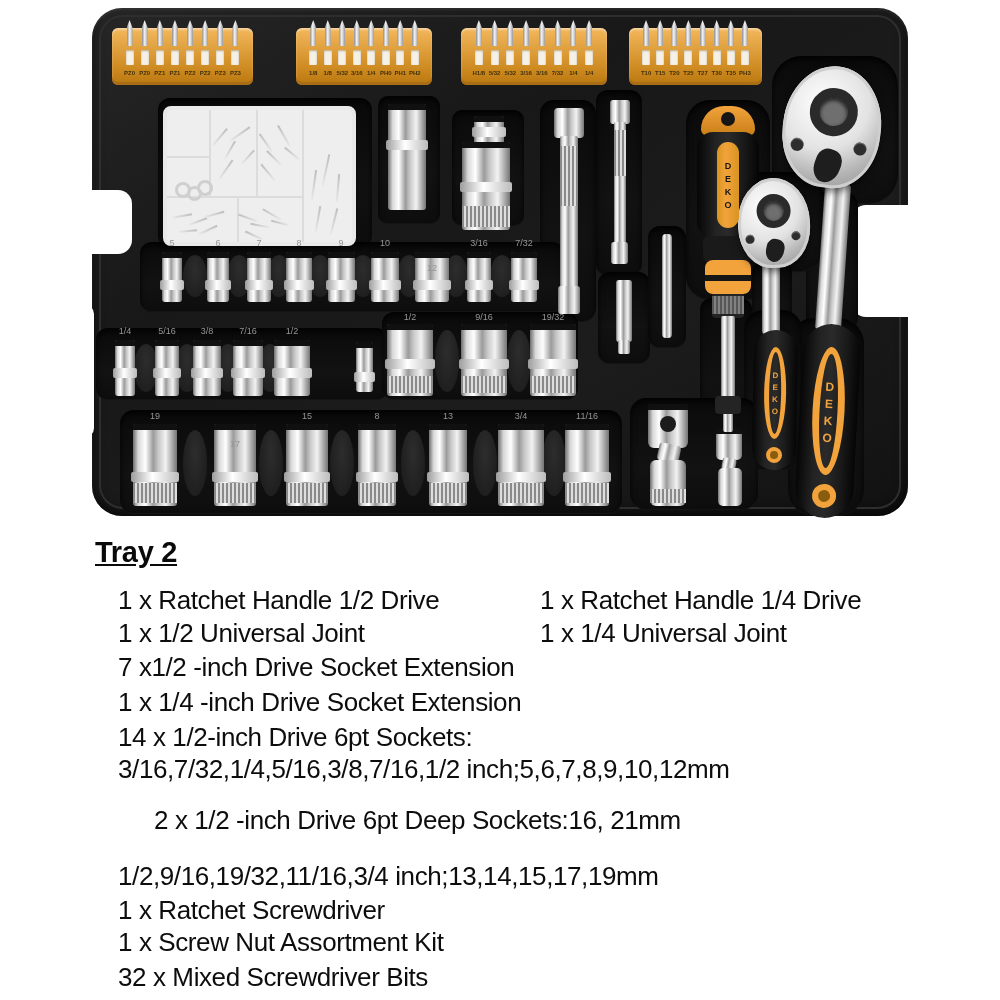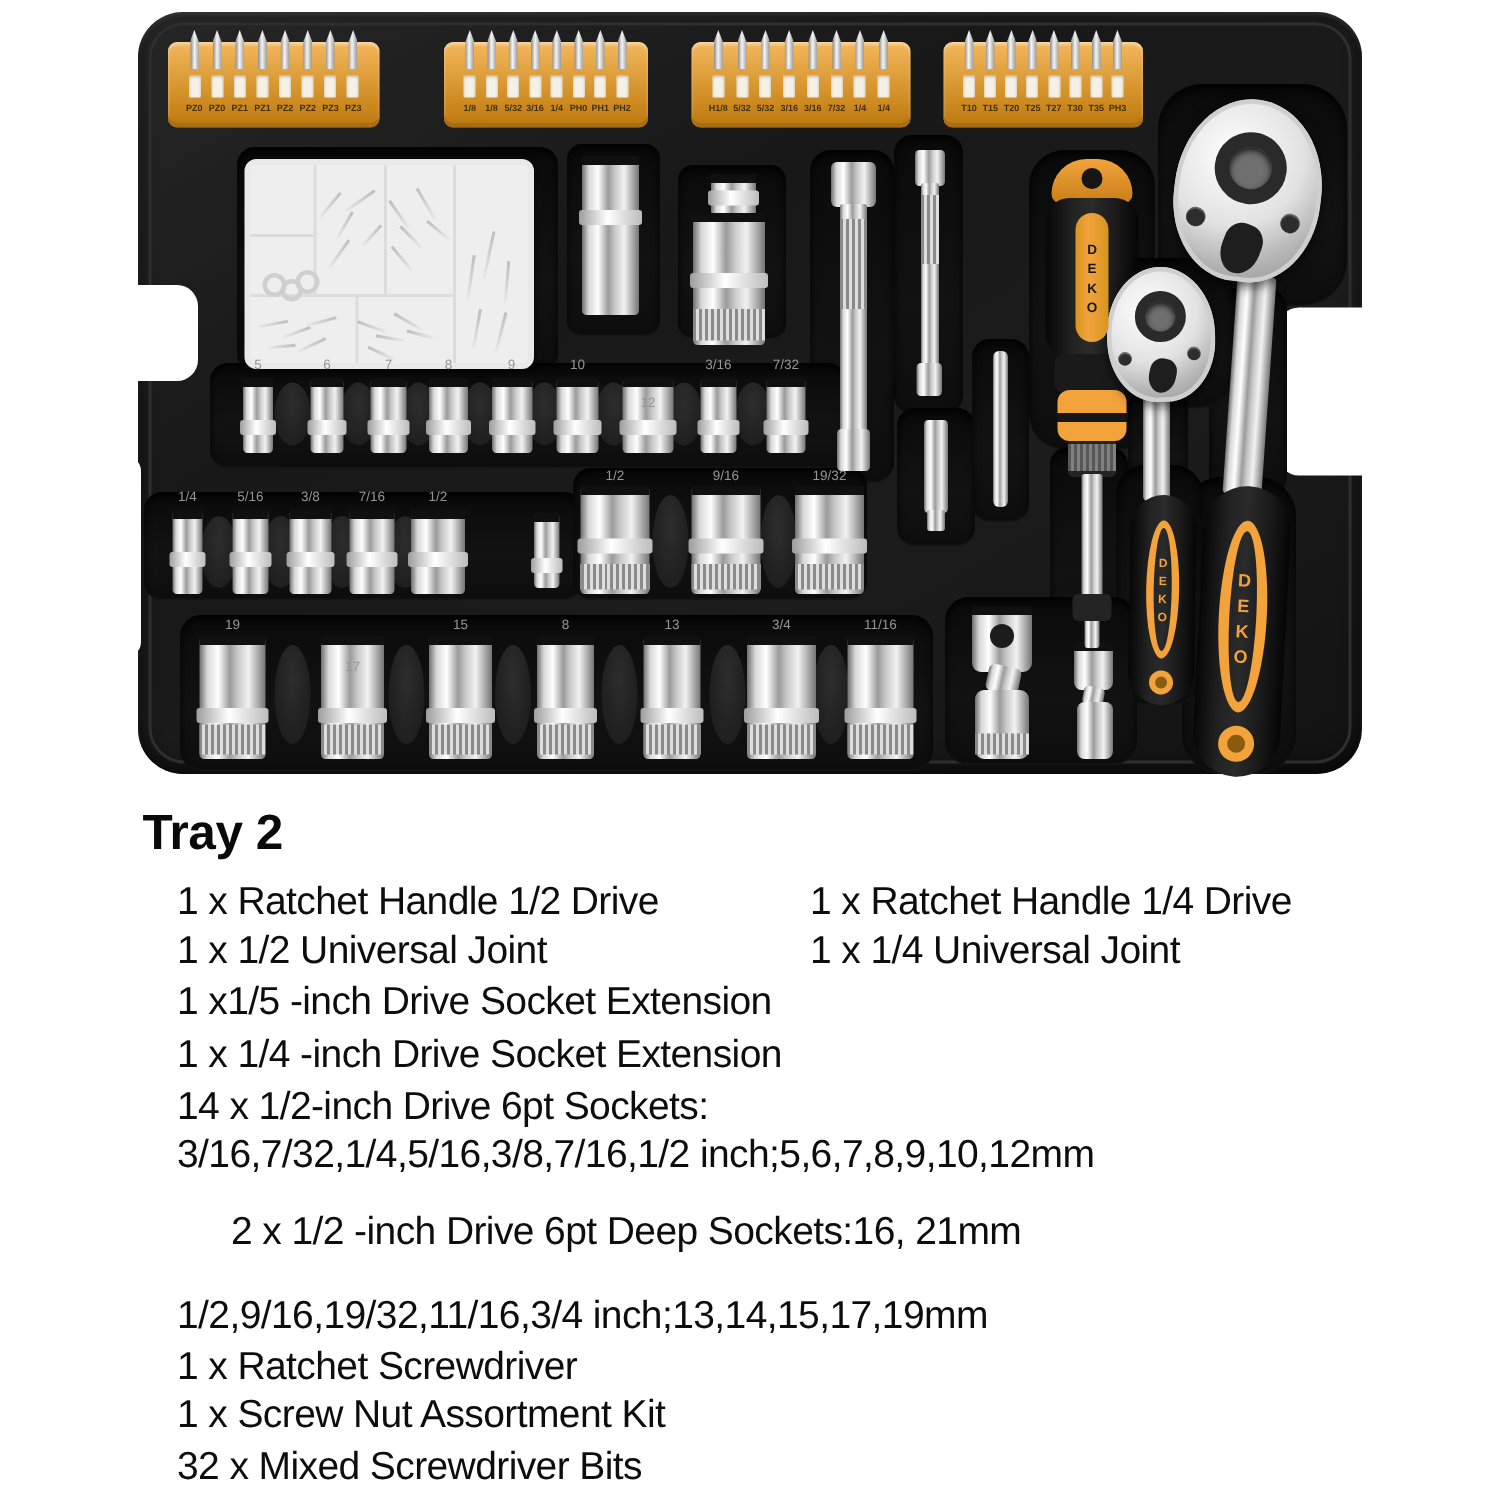--- a/index.html
+++ b/index.html
@@ -44,21 +44,21 @@
   .deko-v{position:absolute;writing-mode:vertical-rl;text-orientation:upright;font-weight:bold;
         letter-spacing:3px;z-index:7;font-family:"Liberation Sans",sans-serif;}
   .hole{position:absolute;border-radius:50%;}
   
   .rhead{position:absolute;background:radial-gradient(circle at 38% 32%,#ffffff,#e2e2e2 45%,#b5b5b5 70%,#8c8c8c);
         box-shadow:inset 0 0 0 3px #cfcfcf, 0 3px 8px rgba(0,0,0,.6);z-index:6;}
   .rring{position:absolute;border-radius:50%;background:#6f6f6f;box-shadow:inset 0 2px 4px rgba(0,0,0,.8);}
   .rscrew{position:absolute;border-radius:50%;background:#2d2d2d;box-shadow:inset 0 1px 1px #777;}
   .rlever{position:absolute;background:#1e1e1e;border-radius:50% 50% 58% 58%/42% 42% 58% 58%;z-index:7;}
   
-  .desc-title{position:absolute;font-size:33px;font-weight:bold;color:#0a0a0a;letter-spacing:-.3px;}
+  .desc-title{position:absolute;font-size:29px;font-weight:bold;color:#0a0a0a;letter-spacing:-.3px;text-decoration:underline;}
   .desc-line{position:absolute;font-size:26px;color:#0d0d0d;letter-spacing:-.4px;white-space:nowrap;}
 </style>
 </head>
 <body>
 
 <div class="page">
   <div class="tray">
     <div class="tray-rim"></div>
   </div>
   <div id="photo-layer" class="abs" style="left:0;top:0;width:1000px;height:520px;">
@@ -460,21 +460,21 @@
           <div class="hole" style="left: 25%; top: 25%; width: 50%; height: 50%; background: rgb(138, 92, 14);"></div>
         </div>
       </div>
     </div>
   <div class="desc-title" style="left:95px;top:536px;">Tray 2</div>
   <div id="desc-layer" class="abs" style="left:0;top:0;width:1000px;height:936px;">
       <div class="desc-line" style="left: 118px; top: 585px;">1 x Ratchet Handle 1/2 Drive</div>
       <div class="desc-line" style="left: 540px; top: 585px;">1 x Ratchet Handle 1/4 Drive</div>
       <div class="desc-line" style="left: 118px; top: 618px;">1 x 1/2 Universal Joint</div>
       <div class="desc-line" style="left: 540px; top: 618px;">1 x 1/4 Universal Joint</div>
-      <div class="desc-line" style="left: 118px; top: 652px;">1 x1/5 -inch Drive Socket Extension</div>
+      <div class="desc-line" style="left: 118px; top: 652px;">7 x1/2 -inch Drive Socket Extension</div>
       <div class="desc-line" style="left: 118px; top: 687px;">1 x 1/4 -inch Drive Socket Extension</div>
       <div class="desc-line" style="left: 118px; top: 722px;">14 x 1/2-inch Drive 6pt Sockets:</div>
       <div class="desc-line" style="left: 118px; top: 754px;">3/16,7/32,1/4,5/16,3/8,7/16,1/2 inch;5,6,7,8,9,10,12mm</div>
       <div class="desc-line" style="left: 118px; top: 805px; margin-left: 36px;">2 x 1/2 -inch Drive 6pt Deep Sockets:16, 21mm</div>
       <div class="desc-line" style="left: 118px; top: 861px;">1/2,9/16,19/32,11/16,3/4 inch;13,14,15,17,19mm</div>
       <div class="desc-line" style="left: 118px; top: 895px;">1 x Ratchet Screwdriver</div>
       <div class="desc-line" style="left: 118px; top: 927px;">1 x Screw Nut Assortment Kit</div>
       <div class="desc-line" style="left: 118px; top: 962px;">32 x Mixed Screwdriver Bits</div>
     </div>
 </div>

